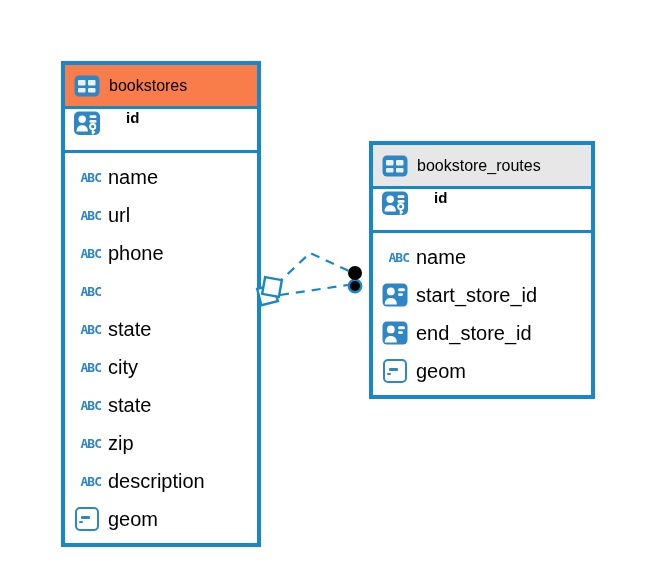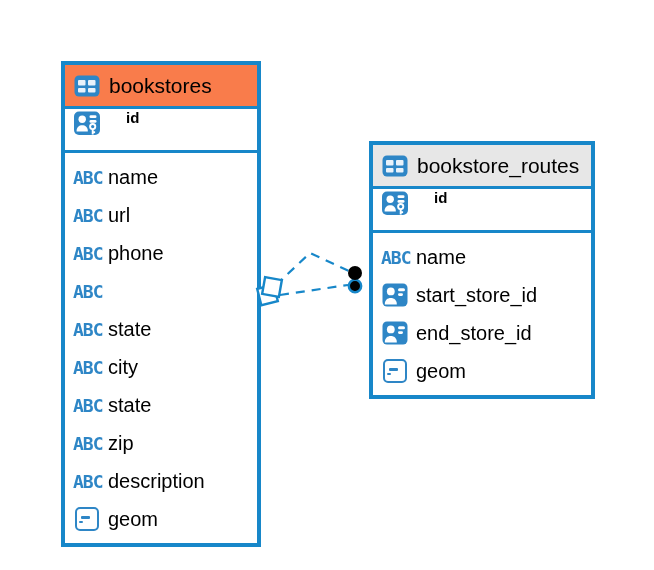--- a/index.html
+++ b/index.html
@@ -13,35 +13,35 @@
     background:#ffffff;font-family:"Liberation Sans",sans-serif;color:var(--text);
   }
   .conn-layer{position:absolute;left:0;top:0;width:654px;height:570px;z-index:10;pointer-events:none;}
   .entity{
     position:absolute;background:#fff;border:4px solid var(--blue);
     box-sizing:border-box;z-index:2;
   }
   .entity-header{
     display:flex;align-items:center;gap:8px;height:41px;
     padding:0 8px 0 8px;border-bottom:3px solid var(--blue);
-    font-size:21px;white-space:nowrap;
+    font-size:16px;white-space:nowrap;
   }
   .pk-row{
     display:flex;align-items:flex-start;gap:25px;height:41px;
     padding:0 8px;border-bottom:3px solid var(--blue);
     font-size:15px;font-weight:bold;background:#fff;white-space:nowrap;
   }
   .fields{padding:5px 0 5px 0;background:#fff;}
   .frow{
     display:flex;align-items:center;gap:7px;height:38px;
     padding:0 8px;font-size:20px;white-space:nowrap;
   }
   .ico{width:28px;flex:none;display:flex;align-items:center;justify-content:center;}
   .abc{
-    font-family:"DejaVu Sans Mono",monospace;font-weight:bold;font-size:18px;
+    font-family:"DejaVu Sans Mono",monospace;font-weight:bold;font-size:13px;
     color:var(--iconblue);width:28px;flex:none;text-align:right;letter-spacing:-1px;
   }
   .geo-ico{
     width:20px;height:20px;border:2.6px solid var(--iconblue);border-radius:5px;
     position:relative;box-sizing:content-box;background:#fff;
   }
   .geo-ico::before{
     content:"";position:absolute;left:4px;top:6.5px;width:9px;height:3px;
     border-radius:1px;background:var(--iconblue);
   }

